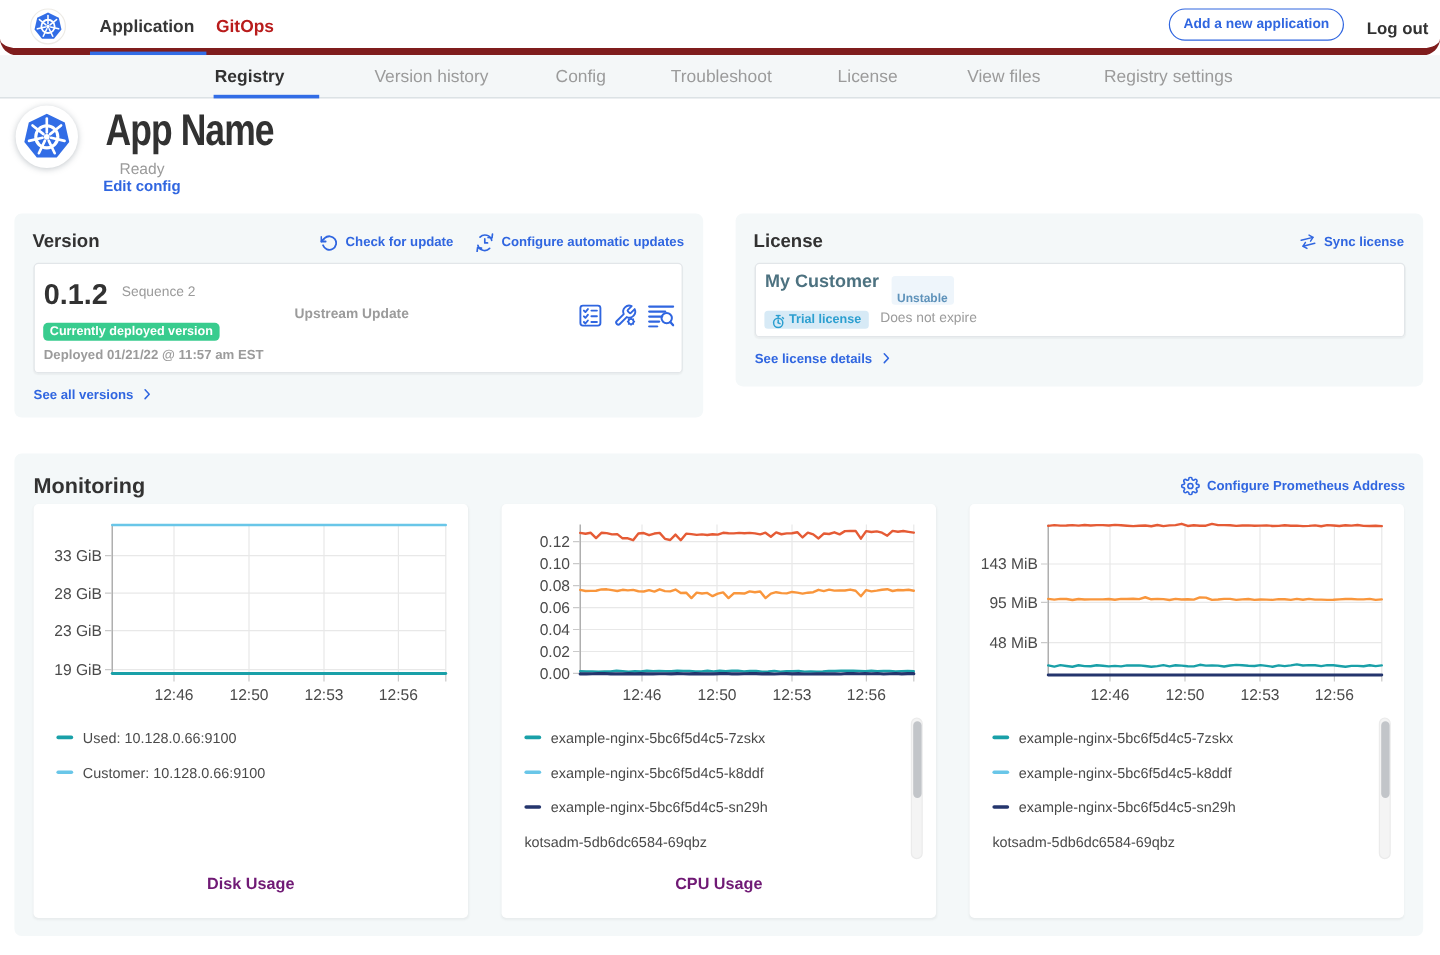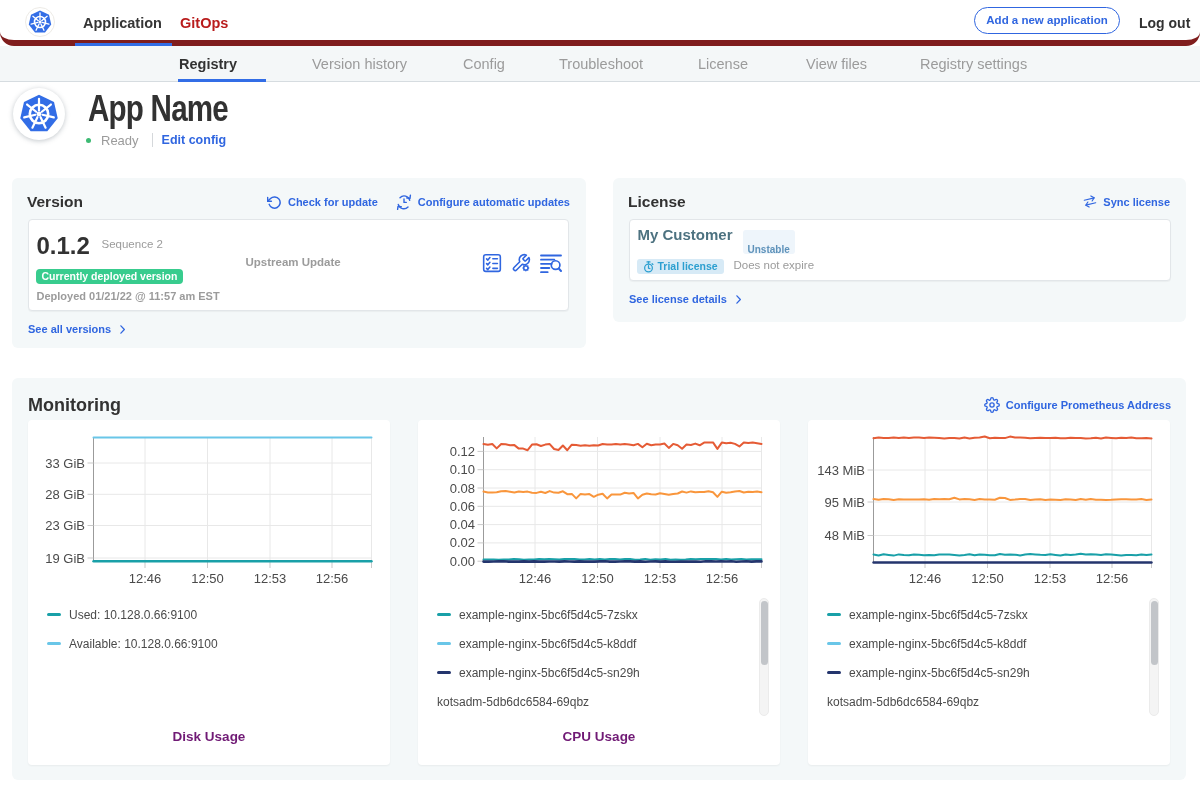--- a/index.html
+++ b/index.html
@@ -8,41 +8,41 @@
 .navtab { position:absolute; top:0; height:46px; line-height:46px; font-size:14.5px; font-weight:700; color:#363636; }
 .navunderline { position:absolute; left:75px; top:43px; width:97px; height:3px; background:#326de6; }
 .addbtn { position:absolute; left:974px; top:7px; width:146px; height:27px; border:1px solid #3066e0; border-radius:14px; color:#3066e0; font-size:11.5px; font-weight:700; text-align:center; line-height:25px; background:#fff; }
 .logout { position:absolute; left:1139px; top:0; height:46px; line-height:46px; font-size:14px; font-weight:700; color:#323232; }
 .subnav { position:absolute; left:0; top:46px; width:1200px; height:36px; background:#f4f7f8; border-bottom:1px solid #d6dce0; }
 .stab { position:absolute; top:0; height:36px; line-height:36px; font-size:14.5px; color:#9b9b9b; }
 .stab.active { color:#323232; font-weight:700; }
 .sunderline { position:absolute; left:178px; top:33px; width:88px; height:3px; background:#326de6; }
 .appicon { position:absolute; left:13px; top:88px; width:52px; height:52px; border-radius:50%; background:#fff; box-shadow:0 1px 5px rgba(120,130,140,.45); display:flex; align-items:center; justify-content:center; }
 .apptitle { position:absolute; left:88px; top:88px; font-size:37px; font-weight:700; color:#323232; letter-spacing:-1px; transform:scale(.8,1); transform-origin:left top; }
-.readyrow { position:absolute; left:86px; top:133px; height:14px; display:flex; align-items:center; }
+.readyrow { position:absolute; left:86px; top:133px; height:14px; display:flex; align-items:center;flex-direction:column; }
 .gdot { width:5px; height:5px; border-radius:50%; background:#3dba73; margin-right:10px; }
 .readytxt { font-size:13px; color:#9b9b9b; }
 .vsep { width:1px; height:14px; background:#d5d8db; margin:0 9px 0 13px; }
 .editcfg { font-size:12.5px; font-weight:700; color:#3066e0; }
 .card { position:absolute; background:#f4f8f9; border-radius:6px; }
 .cardhead { position:absolute; left:15px; top:15px; font-size:15.5px; font-weight:700; color:#323232; }
 .whitebox { position:absolute; background:#fff; border:1px solid #e2e6e9; border-radius:4px; box-shadow:0 1px 1px rgba(0,0,0,.04); }
 .toplinks { position:absolute; top:16px; right:16px; display:flex; align-items:center; }
 .bluelink { font-size:11px; font-weight:700; color:#3066e0; display:flex; align-items:center; }
 .bluelink svg { margin-right:6px; }
 .seelink { position:absolute; left:16px; font-size:11px; font-weight:700; color:#3066e0; }
 .vnum { position:absolute; left:8px; top:12px; font-size:24px; font-weight:700; color:#323232; }
 .seq { position:absolute; left:73px; top:18px; font-size:11.5px; color:#9b9b9b; }
 .greenbadge { position:absolute; left:7px; top:49px; height:15px; background:#38cc8e; border-radius:4px; color:#fff; font-size:10.5px; font-weight:700; line-height:15px; padding:0 6px; }
 .deployed { position:absolute; left:8px; top:70px; font-size:11px; font-weight:700; color:#9b9b9b; }
 .upstream { position:absolute; left:217px; top:36px; font-size:11.5px; font-weight:700; color:#9b9b9b; }
 .vicons { position:absolute; left:453px; top:33px; display:flex; gap:9px; align-items:center; }
 .custname { position:absolute; left:8px; top:6px; font-size:15px; font-weight:700; color:#4d7280; }
 .chanbadge { position:absolute; left:113px; top:10px; height:15px; background:#eef5fb; border-radius:3px; color:#5e92ba; font-size:10px; font-weight:700; line-height:15px; padding:12px 5px; }
-.trialbadge { position:absolute; left:7px; top:39px; height:15px; background:#d7eaf6; border-radius:3px; color:#2c9fd0; font-size:10.5px; font-weight:700; line-height:15px; padding:0 6px; display:flex; align-items:center; }
+.trialbadge { position:absolute; left:7px; top:39px; height:15px; background:#d7eaf6; border-radius:3px; color:#2c9fd0; font-size:10.5px; font-weight:700; line-height:15px; padding:0 6px; display:flex; align-items:flex-end; }
 .trialbadge svg { margin-right:4px; }
 .noexpire { position:absolute; left:104px; top:39px; font-size:11.5px; color:#9b9b9b; }
 .monhead { position:absolute; left:16px; top:17px; font-size:18px; font-weight:700; color:#323232; }
 .chartcard { position:absolute; top:42px; width:362px; height:345px; background:#fff; border-radius:4px; box-shadow:0 1px 2px rgba(0,0,0,.05); }
 .chartsvg { position:absolute; left:0; top:0; }
 .legend { position:absolute; left:0; top:180px; width:362px; }
 .lgrow { position:absolute; left:19px; height:13px; display:flex; align-items:center; }
 .lgrow:nth-child(1) { top:8px; } .lgrow:nth-child(2) { top:37px; } .lgrow:nth-child(3) { top:66px; } .lgrow:nth-child(4) { top:95px;flex-direction:column; }
 .dash { width:14px; height:3px; border-radius:2px; margin-right:8px; }
 .ltxt { font-size:12px; color:#4a4a4a; }
@@ -245,21 +245,21 @@
           <polyline points="65.5,17.5 70.6,17.5 75.6,17.5 80.7,17.5 85.7,17.5 90.8,17.5 95.8,17.5 100.9,17.5 105.9,17.5 111.0,17.5 116.0,17.5 121.1,17.5 126.2,17.5 131.2,17.5 136.3,17.5 141.3,17.5 146.4,17.5 151.4,17.5 156.5,17.5 161.5,17.5 166.6,17.5 171.6,17.5 176.7,17.5 181.8,17.5 186.8,17.5 191.9,17.5 196.9,17.5 202.0,17.5 207.0,17.5 212.1,17.5 217.1,17.5 222.2,17.5 227.2,17.5 232.3,17.5 237.4,17.5 242.4,17.5 247.5,17.5 252.5,17.5 257.6,17.5 262.6,17.5 267.7,17.5 272.7,17.5 277.8,17.5 282.8,17.5 287.9,17.5 293.0,17.5 298.0,17.5 303.1,17.5 308.1,17.5 313.2,17.5 318.2,17.5 323.3,17.5 328.3,17.5 333.4,17.5 338.4,17.5 343.5,17.5" fill="none" stroke="#69c6e8" stroke-width="2" stroke-linejoin="round" stroke-linecap="round"></polyline>
           <polyline points="65.5,141.3 70.6,141.3 75.6,141.3 80.7,141.3 85.7,141.3 90.8,141.3 95.8,141.3 100.9,141.3 105.9,141.3 111.0,141.3 116.0,141.3 121.1,141.3 126.2,141.3 131.2,141.3 136.3,141.3 141.3,141.3 146.4,141.3 151.4,141.3 156.5,141.3 161.5,141.3 166.6,141.3 171.6,141.3 176.7,141.3 181.8,141.3 186.8,141.3 191.9,141.3 196.9,141.3 202.0,141.3 207.0,141.3 212.1,141.3 217.1,141.3 222.2,141.3 227.2,141.3 232.3,141.3 237.4,141.3 242.4,141.3 247.5,141.3 252.5,141.3 257.6,141.3 262.6,141.3 267.7,141.3 272.7,141.3 277.8,141.3 282.8,141.3 287.9,141.3 293.0,141.3 298.0,141.3 303.1,141.3 308.1,141.3 313.2,141.3 318.2,141.3 323.3,141.3 328.3,141.3 333.4,141.3 338.4,141.3 343.5,141.3" fill="none" stroke="#19a0a8" stroke-width="2.4" stroke-linejoin="round" stroke-linecap="round"></polyline>
         </svg></div>
     <div class="legend">
         <div class="lgrow">
           <span class="dash" style="background:#19a0a8"></span>
           <span class="ltxt">Used: 10.128.0.66:9100</span>
         </div>
         <div class="lgrow">
           <span class="dash" style="background:#69c6e8"></span>
-          <span class="ltxt">Available: 10.128.0.66:9100</span>
+          <span class="ltxt">Customer: 10.128.0.66:9100</span>
         </div>
       </div>
     <div class="ctitle">Disk Usage</div>
   </div>
   <div class="chartcard" style="left:406px;">
     <div class="chartsvg"><svg width="362" height="168" font-family="Liberation Sans, sans-serif">
           <line x1="65.5" y1="31.4" x2="343.5" y2="31.4" stroke="#e8e8e8" stroke-width="1"></line>
           <line x1="65.5" y1="49.7" x2="343.5" y2="49.7" stroke="#e8e8e8" stroke-width="1"></line>
           <line x1="65.5" y1="68.0" x2="343.5" y2="68.0" stroke="#e8e8e8" stroke-width="1"></line>
           <line x1="65.5" y1="86.3" x2="343.5" y2="86.3" stroke="#e8e8e8" stroke-width="1"></line>

